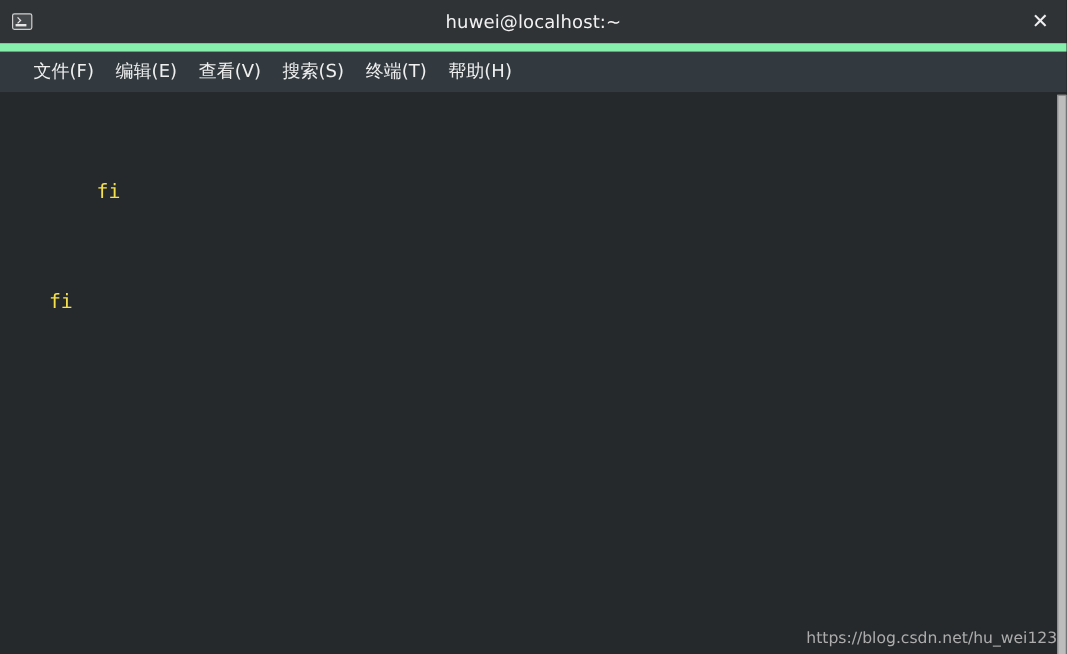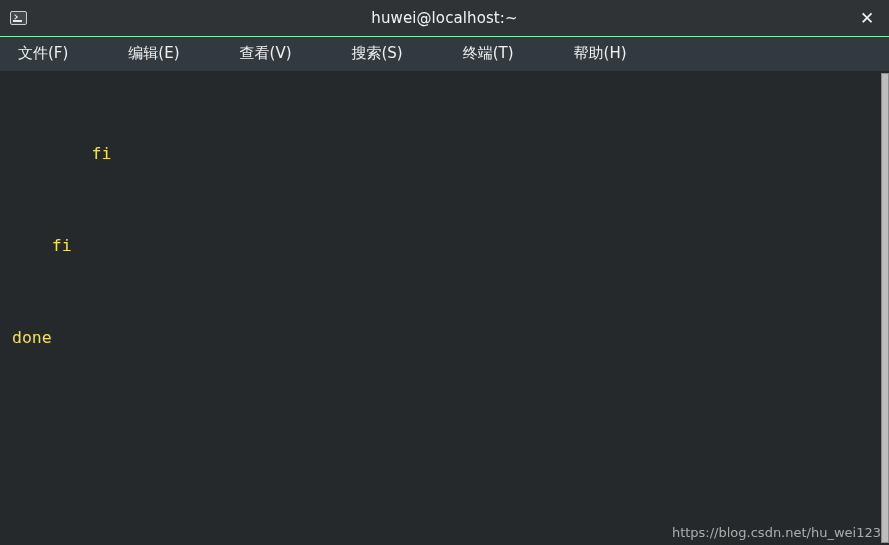--- a/index.html
+++ b/index.html
@@ -18,21 +18,21 @@
     background: #26292b;
     display: flex;
     flex-direction: column;
   }
 
   
   #titlebar {
     height: 36px;
     flex: 0 0 36px;
     background: #2f3336;
-    border-bottom: 1px solid #86efac;
+    border-bottom: 7px solid #86efac;
     display: flex;
     align-items: center;
     position: relative;
   }
   #win-icon {
     width: 36px;
     height: 36px;
     display: flex;
     align-items: center;
     justify-content: center;
@@ -90,44 +90,43 @@
     font-family: "DejaVu Sans", sans-serif;
   }
 
   
   #menubar {
     height: 34px;
     flex: 0 0 34px;
     background: #323a3f;
     display: flex;
     align-items: center;
-    padding-left: 9px;
-    box-sizing: border-box;
-    gap: 42px;
+    padding-left: 19px;
+    box-sizing: border-box;
   }
   .menu-item {
     font-size: 15px;
     color: #f0f0f0;
     padding: 3px 9px 4px 9px;
     cursor: default;
     font-family: "DejaVu Sans", sans-serif;
     white-space: nowrap;
   }
 
   
   #terminal-wrap {
     flex: 1 1 auto;
     position: relative;
     background: #26292b;
     overflow: hidden;
   }
   #terminal {
     position: absolute;
     left: 0; top: 0; right: 0; bottom: 0;
-    padding: 2px 0 0 12px;
+    padding: 2px 0 0 1px;
     box-sizing: border-box;
     font-family: "DejaVu Sans Mono", monospace;
     font-size: 16.5px;
     line-height: 23px;
     color: #d4d4d4;
     white-space: pre;
     overflow: hidden;
   }
   .ln { height: 23px; }
 
@@ -192,21 +191,20 @@
     <div class="menu-item">帮助(H)</div>
   </div>
 
   <div id="terminal-wrap">
     <div id="terminal">
 
       <div class="ln"><span class="pl">        </span><span class="kw">fi</span></div>
 
       <div class="ln"><span class="pl">    </span><span class="kw">fi</span></div>
 
-      <div class="ln"><span class="kw">done</span></div>
 
       <div class="ln"></div>
 
 
       
 
       
 
       
 

